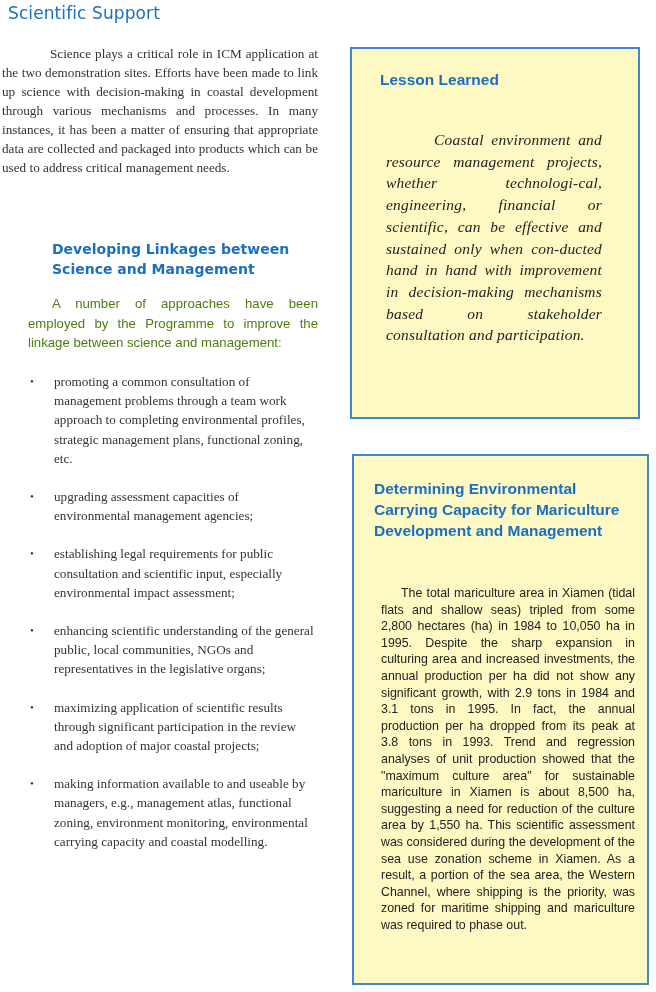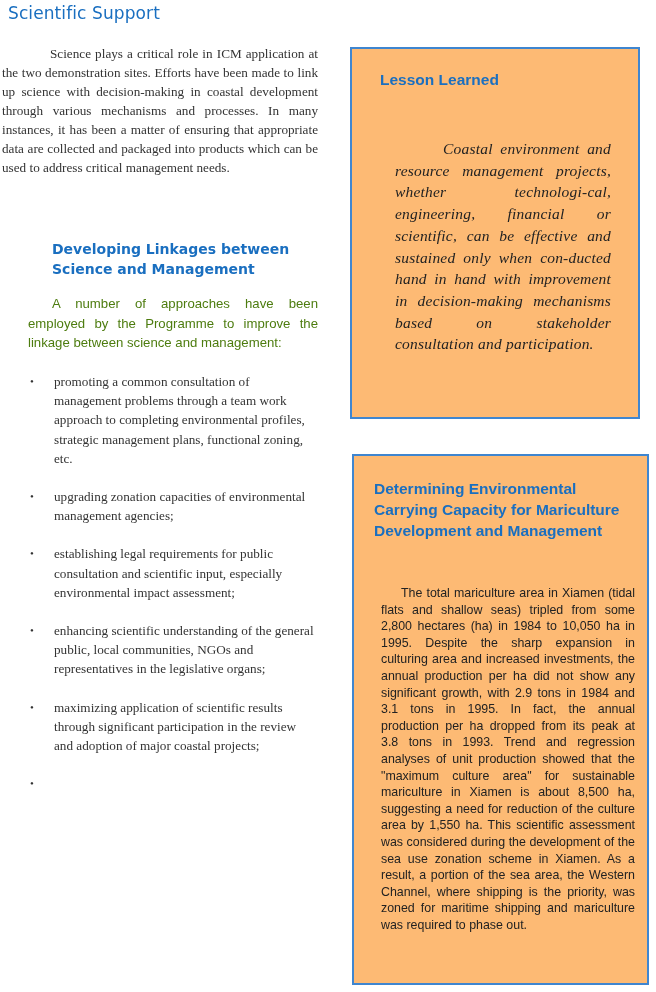--- a/index.html
+++ b/index.html
@@ -35,29 +35,29 @@
     .bullets {
       position: absolute; left: 28px; top: 372px; width: 290px; margin: 0; padding: 0; list-style: none;
       font-family: "Liberation Serif", serif; font-size: 13.2px; line-height: 19.2px; color: #333;
     }
     .bullets li { position: relative; padding-left: 26px; margin: 0; }
     .bullets li .dot {
       position: absolute; left: 2px; top: 0; font-size: 11px;
     }
 
     .box {
-      position: absolute; border: 2px solid #3f86d0; background: #fdba74; box-sizing: border-box;
+      position: absolute; border: 2px solid #3f86d0; background: #fef9c3; box-sizing: border-box;
     }
     .lesson-box { left: 350px; top: 47px; width: 290px; height: 372px; }
     .lesson-title {
       position: absolute; left: 28px; top: 22px; margin: 0;
       font-family: "Liberation Sans", sans-serif; font-weight: bold; font-size: 15.5px; color: #1a6fc0;
     }
     .lesson-text {
-      position: absolute; left: 34px; top: 80px; width: 216px; margin: 9px;
+      position: absolute; left: 34px; top: 80px; width: 216px; margin: 0;
       font-family: "Liberation Serif", serif; font-style: italic; font-size: 15.5px; line-height: 21.7px;
       text-align: justify; color: #222; letter-spacing: 0.2px;
     }
     .lesson-text .indent { display: inline-block; width: 48px; }
 
     .carry-box { left: 352px; top: 454px; width: 297px; height: 531px; }
     .carry-title {
       position: absolute; left: 20px; top: 22px; width: 262px; margin: 0;
       font-family: "Liberation Sans", sans-serif; font-weight: bold; font-size: 15.5px; line-height: 21px;
       color: #1a6fc0;
@@ -75,25 +75,25 @@
 <h1 class="main-title">Scientific Support</h1>
 
 <p class="intro"><span class="indent"></span><span>Science plays a critical role in ICM application at the two demonstration sites. Efforts have been made to link up science with decision-making in coastal development through various mechanisms and processes. In many instances, it has been a matter of ensuring that appropriate data are collected and packaged into products which can be used to address critical management needs.</span></p>
 
 <h2 class="sub-title">Developing Linkages between Science and Management</h2>
 
 <p class="approach"><span class="indent"></span><span>A number of approaches have been employed by the Programme to improve the linkage between science and management:</span></p>
 
 <ul class="bullets">
   <li style="margin-bottom:19px;"><span class="dot">•</span><span>promoting a common consultation of management problems through a team work approach to completing environmental profiles, strategic management plans, functional zoning, etc.</span></li>
-  <li style="margin-bottom:19px;"><span class="dot">•</span><span>upgrading zonation capacities of environmental management agencies;</span></li>
+  <li style="margin-bottom:19px;"><span class="dot">•</span><span>upgrading assessment capacities of environmental management agencies;</span></li>
   <li style="margin-bottom:19px;"><span class="dot">•</span><span>establishing legal requirements for public consultation and scientific input, especially environmental impact assessment;</span></li>
   <li style="margin-bottom:19px;"><span class="dot">•</span><span>enhancing scientific understanding of the general public, local communities, NGOs and representatives in the legislative organs;</span></li>
   <li style="margin-bottom:19px;"><span class="dot">•</span><span>maximizing application of scientific results through significant participation in the review and adoption of major coastal projects;</span></li>
-  <li><span class="dot">•</span></li>
+  <li><span class="dot">•</span><span>making information available to and useable by managers, e.g., management atlas, functional zoning, environment monitoring, environmental carrying capacity and coastal modelling.</span></li>
 </ul>
 
 <div class="box lesson-box">
   <h3 class="lesson-title">Lesson Learned</h3>
   <p class="lesson-text"><span class="indent"></span><span>Coastal environment and resource management projects, whether technologi-cal, engineering, financial or scientific, can be effective and sustained only when con-ducted hand in hand with improvement in decision-making mechanisms based on stakeholder consultation and participation.</span></p>
 </div>
 
 <div class="box carry-box">
   <h3 class="carry-title">Determining Environmental Carrying Capacity for Mariculture Development and Management</h3>
   <p class="carry-text"><span class="indent"></span><span>The total mariculture area in Xiamen (tidal flats and shallow seas) tripled from some 2,800 hectares (ha) in 1984 to 10,050 ha in 1995. Despite the sharp expansion in culturing area and increased investments, the annual production per ha did not show any significant growth, with 2.9 tons in 1984 and 3.1 tons in 1995. In fact, the annual production per ha dropped from its peak at 3.8 tons in 1993. Trend and regression analyses of unit production showed that the "maximum culture area" for sustainable mariculture in Xiamen is about 8,500 ha, suggesting a need for reduction of the culture area by 1,550 ha. This scientific assessment was considered during the development of the sea use zonation scheme in Xiamen. As a result, a portion of the sea area, the Western Channel, where shipping is the priority, was zoned for maritime shipping and mariculture was required to phase out.</span></p>

